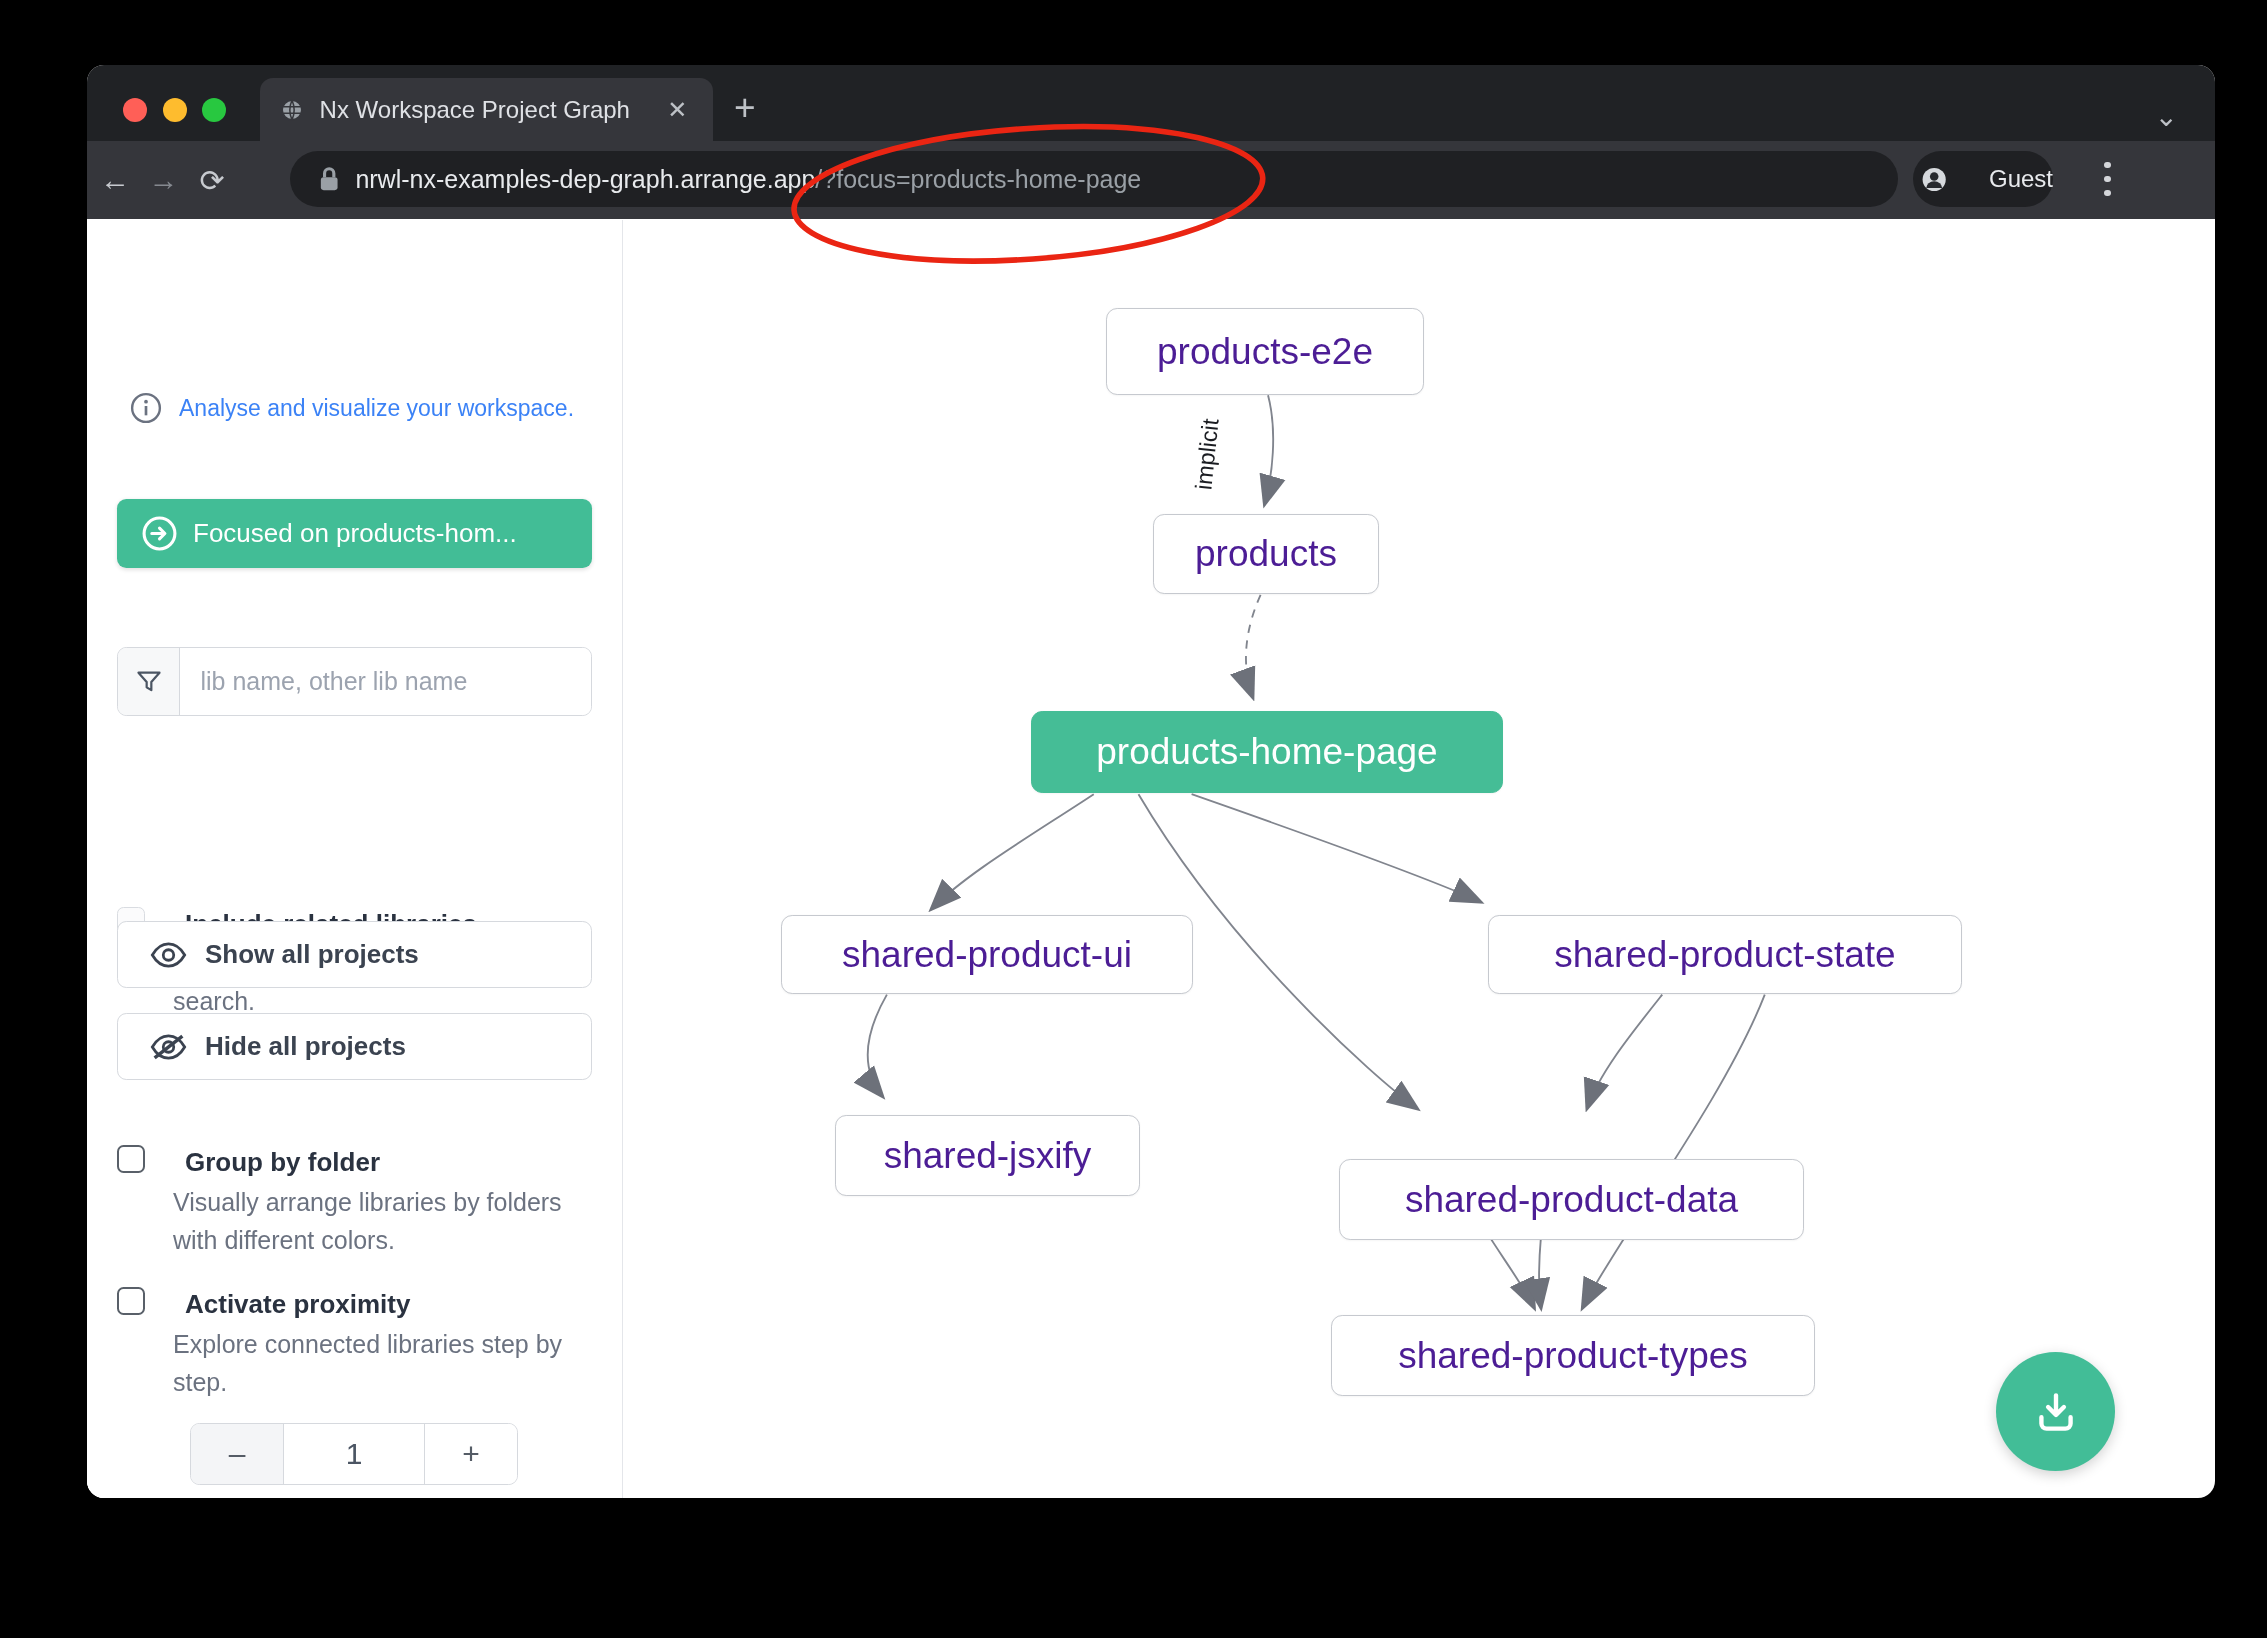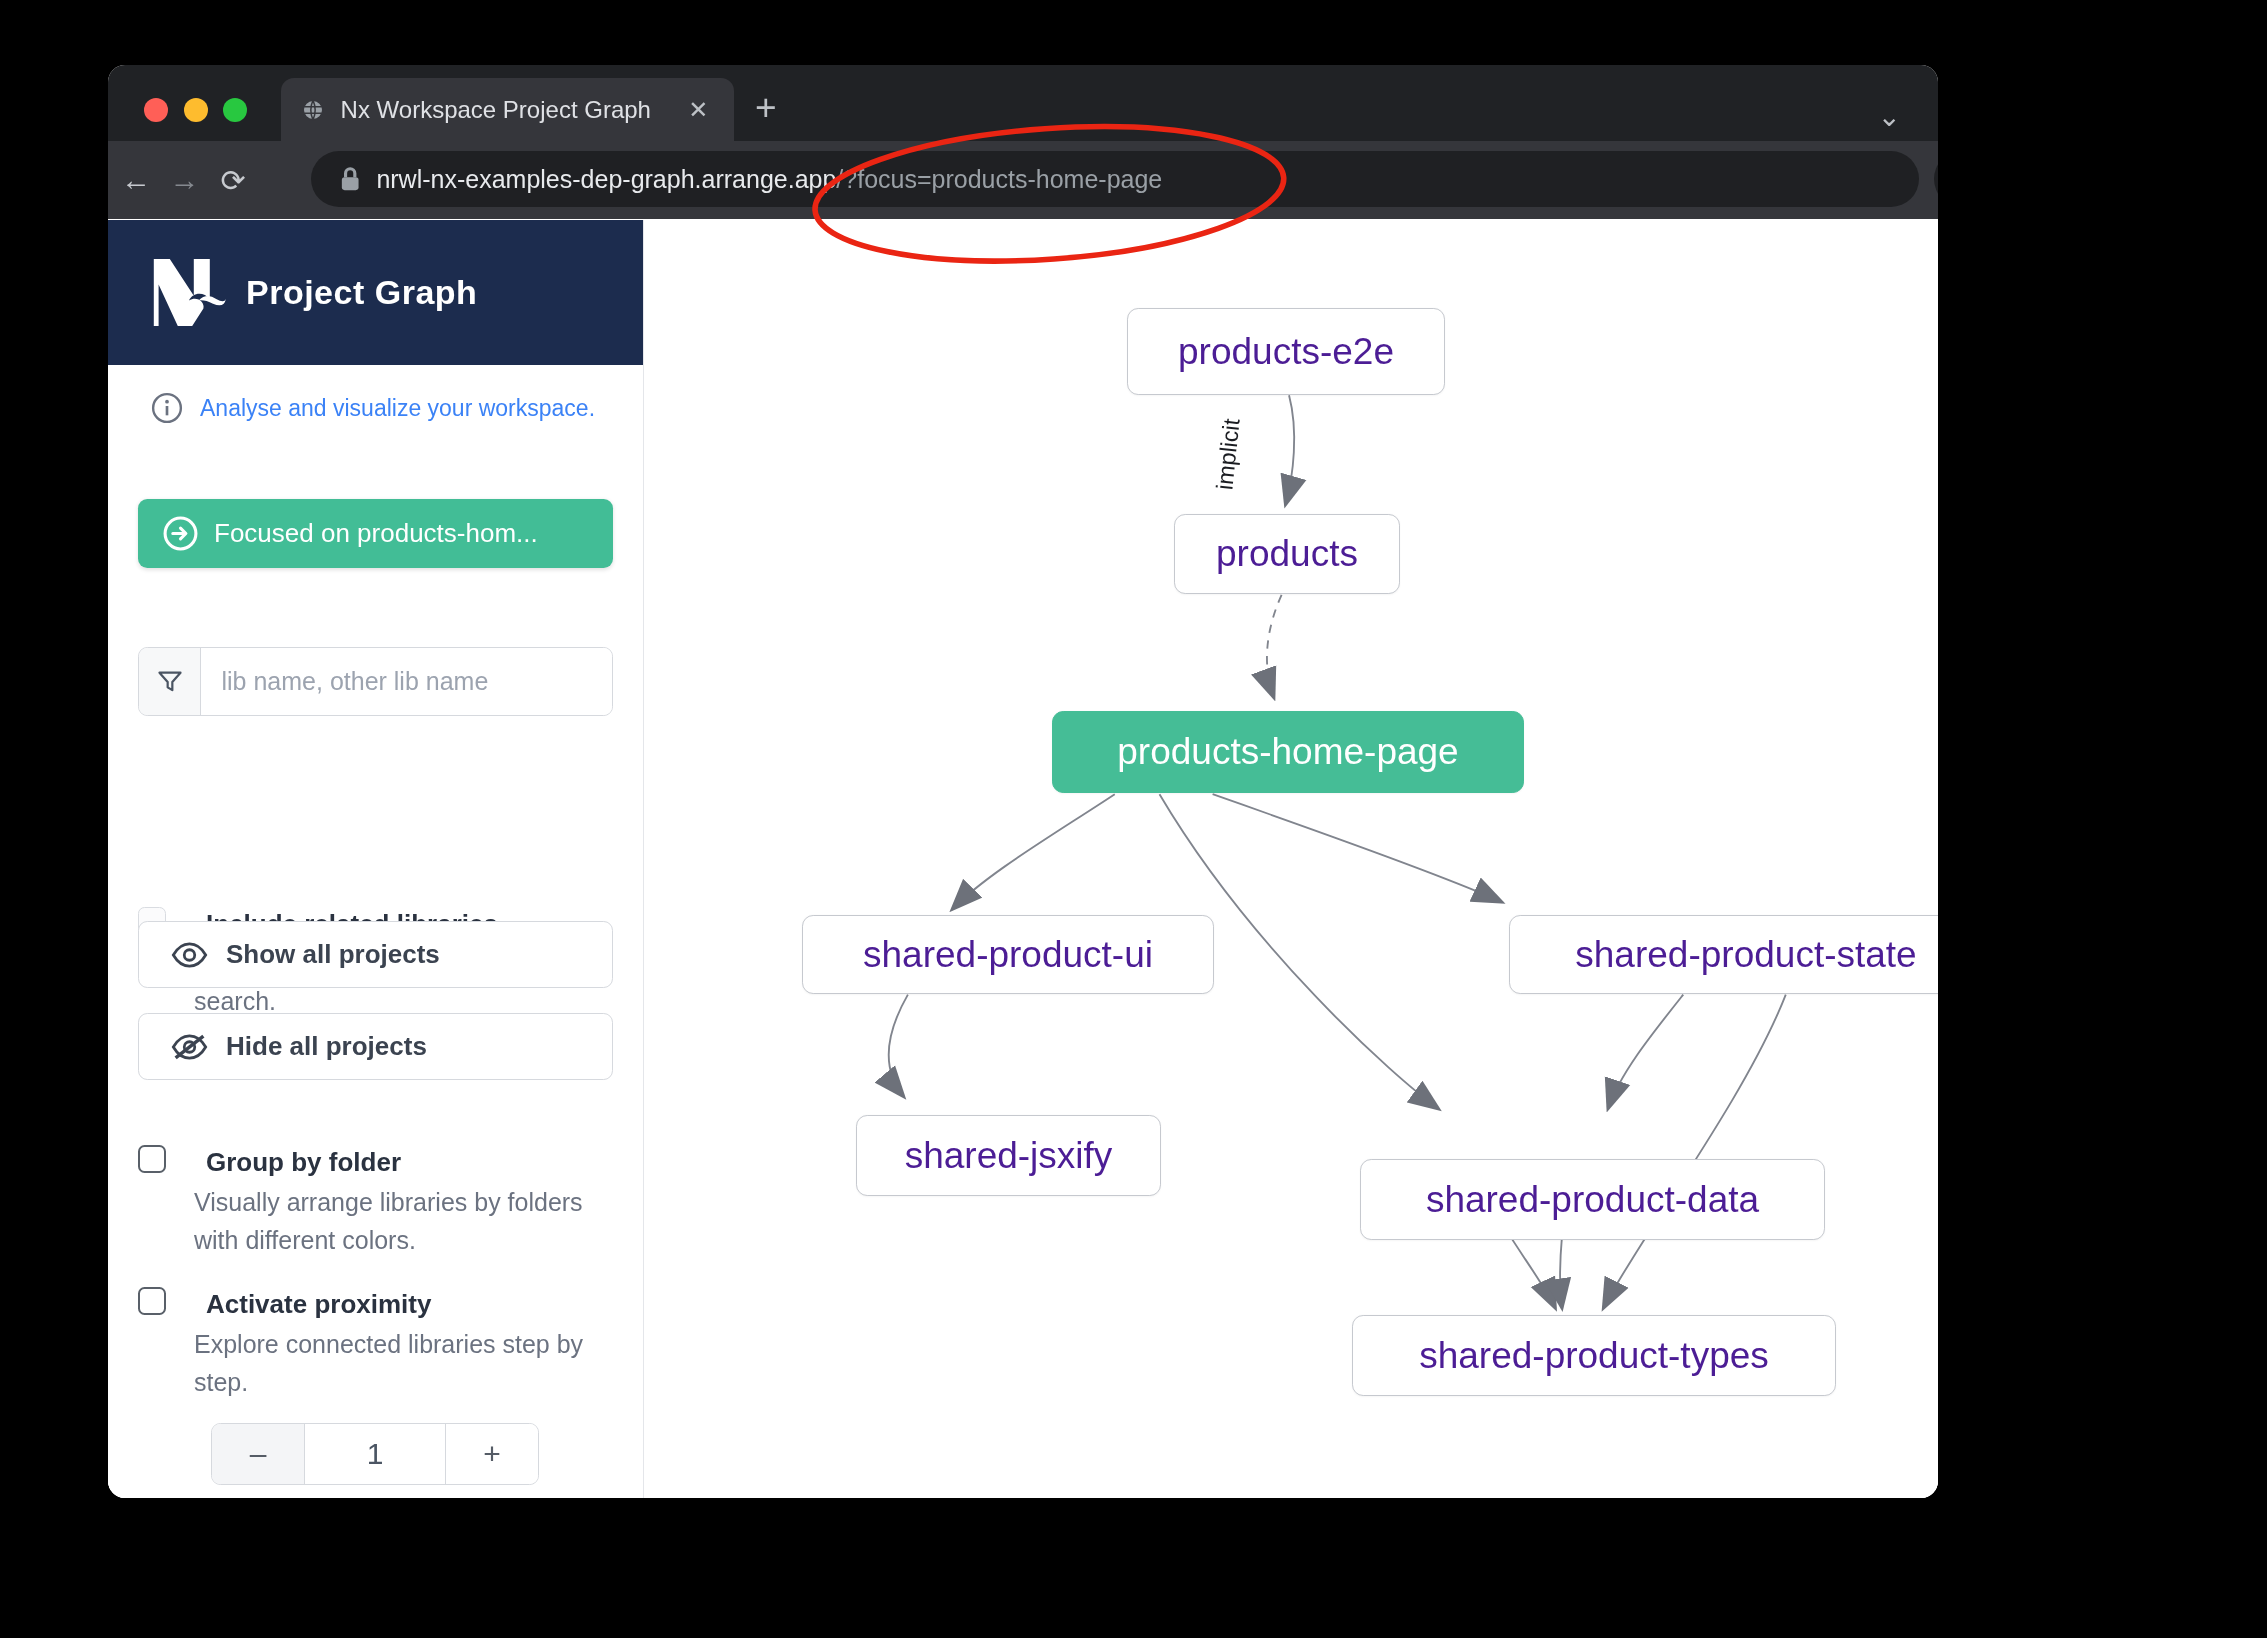--- a/index.html
+++ b/index.html
@@ -1,18 +1,18 @@
 <!DOCTYPE html>
 <html style="font-size:15px"><head>
 <meta charset="utf-8">
 <style>
   html,body{margin:0;padding:0;background:#000;}
   *{box-sizing:border-box;font-family:"Liberation Sans",sans-serif;}
   .screen{position:relative;width:2267px;height:1639px;background:#000;overflow:hidden;}
-  .window{position:absolute;left:108px;top:65px;width:1830px;height:1433px;background:#fff;
+  .window{position:absolute;left:87px;top:65px;width:2128px;height:1433px;background:#fff;
           border-radius:17px;overflow:hidden;box-shadow:0 18.6px 56px rgba(0,0,0,.6);}
   
   .tabstrip{position:absolute;left:0;top:0;width:100%;height:76px;background:#202225;}
   .tl{position:absolute;top:33px;width:24px;height:24px;border-radius:50%;}
   .tl.red{left:36px;background:#ff5f57;}
   .tl.yellow{left:76px;background:#febc2e;}
   .tl.green{left:115px;background:#28c840;}
   .tab{position:absolute;left:173px;top:13px;width:453px;height:63px;background:#35363b;
        border-radius:13px 13px 0 0;display:flex;align-items:center;padding:0 18.6px;}
   .tab-title{color:#dfe1e5;font-size:24px;white-space:nowrap;flex:1;margin-left:15px;}
@@ -127,27 +127,20 @@
       <div class="kebab">
           <i></i>
           <i></i>
           <i></i>
         </div>
     </div>
 
     <div class="page">
 
       <div class="sidebar">
-        <div class="side-head">
-          <svg class="nx-logo" viewBox="0 0 100 92">
-            <path d="M6 88 V4 h20 l30 46 V4 h20 v50 c-8 -10 -22 -8 -26 2 c10 -6 20 2 18 10 l-14 22 h-18 L12 36 v52 z" fill="#fff"></path>
-            <path d="M62 56 q10 -10 22 -2 q10 6 12 0 q-2 12 -16 6 q-10 -5 -18 -4 z" fill="#fff"></path>
-          </svg>
-          <span class="side-title">Project Graph</span>
-        </div>
 
         <div class="tagline">
           <svg width="32" height="32" viewBox="0 0 24 24">
             <circle cx="12" cy="12" r="10.4" fill="none" stroke="#6b7280" stroke-width="1.8"></circle>
             <rect x="11" y="10.5" width="2" height="7" fill="#6b7280"></rect>
             <circle cx="12" cy="7.3" r="1.4" fill="#6b7280"></circle>
           </svg>
           <span>Analyse and visualize your workspace.</span>
         </div>
 

